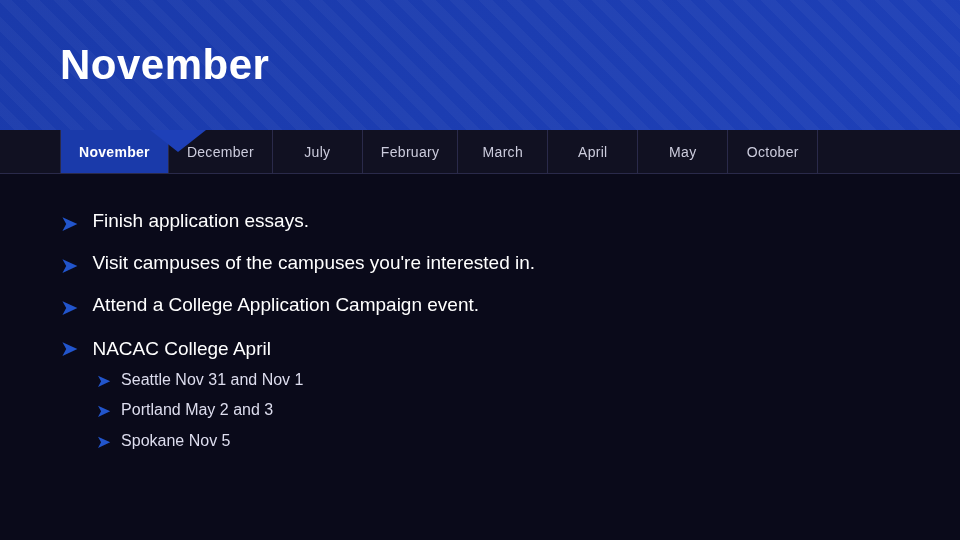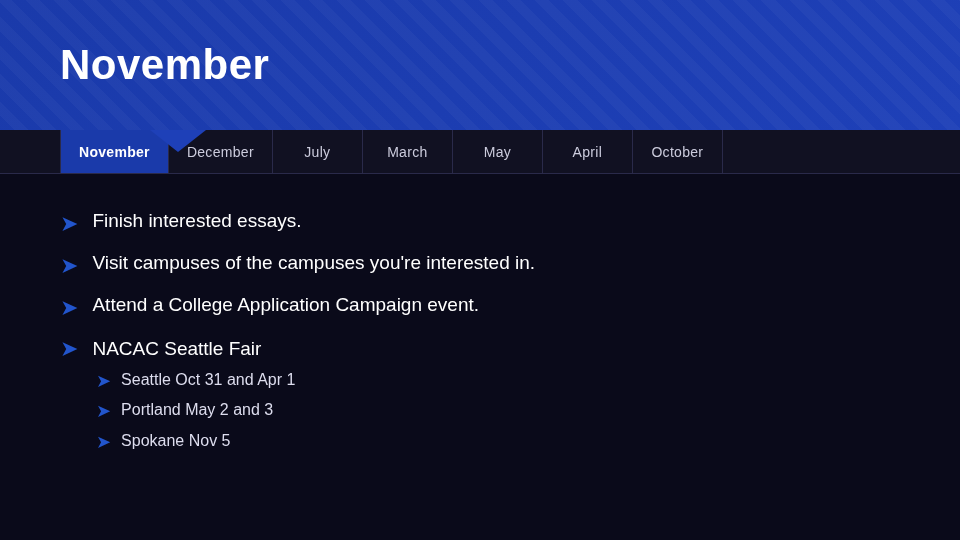--- a/index.html
+++ b/index.html
@@ -144,50 +144,51 @@
 <body>
 
 <div class="header">
   <h1 class="header-title">November</h1>
 </div>
 
 <nav class="nav-bar">
   <div class="nav-item active">November</div>
   <div class="nav-item">December</div>
   <div class="nav-item">July</div>
+  <div class="nav-item">February</div>
   <div class="nav-item">March</div>
+  <div class="nav-item">April</div>
   <div class="nav-item">May</div>
-  <div class="nav-item">April</div>
   <div class="nav-item">October</div>
 </nav>
 
 <div class="content">
   <ul class="main-list">
     <li>
       <span class="bullet-icon">➤</span>
-      <span>Finish interested essays.</span>
+      <span>Finish application essays.</span>
     </li>
     <li>
       <span class="bullet-icon">➤</span>
       <span>Visit campuses of the campuses you're interested in.</span>
     </li>
     <li>
       <span class="bullet-icon">➤</span>
       <span>Attend a College Application Campaign event.</span>
     </li>
     <li>
       <div>
         <div style="display:flex;align-items:center;">
           <span class="bullet-icon">➤</span>
-          <span>NACAC Seattle Fair</span>
+          <span>NACAC College April</span>
         </div>
         <ul class="sub-list">
           <li>
             <span class="sub-bullet">➤</span>
-            <span>Seattle Oct 31 and Apr 1</span>
+            <span>Seattle Nov 31 and Nov 1</span>
           </li>
           <li>
             <span class="sub-bullet">➤</span>
             <span>Portland May 2 and 3</span>
           </li>
           <li>
             <span class="sub-bullet">➤</span>
             <span>Spokane Nov 5</span>
           </li>
         </ul>

